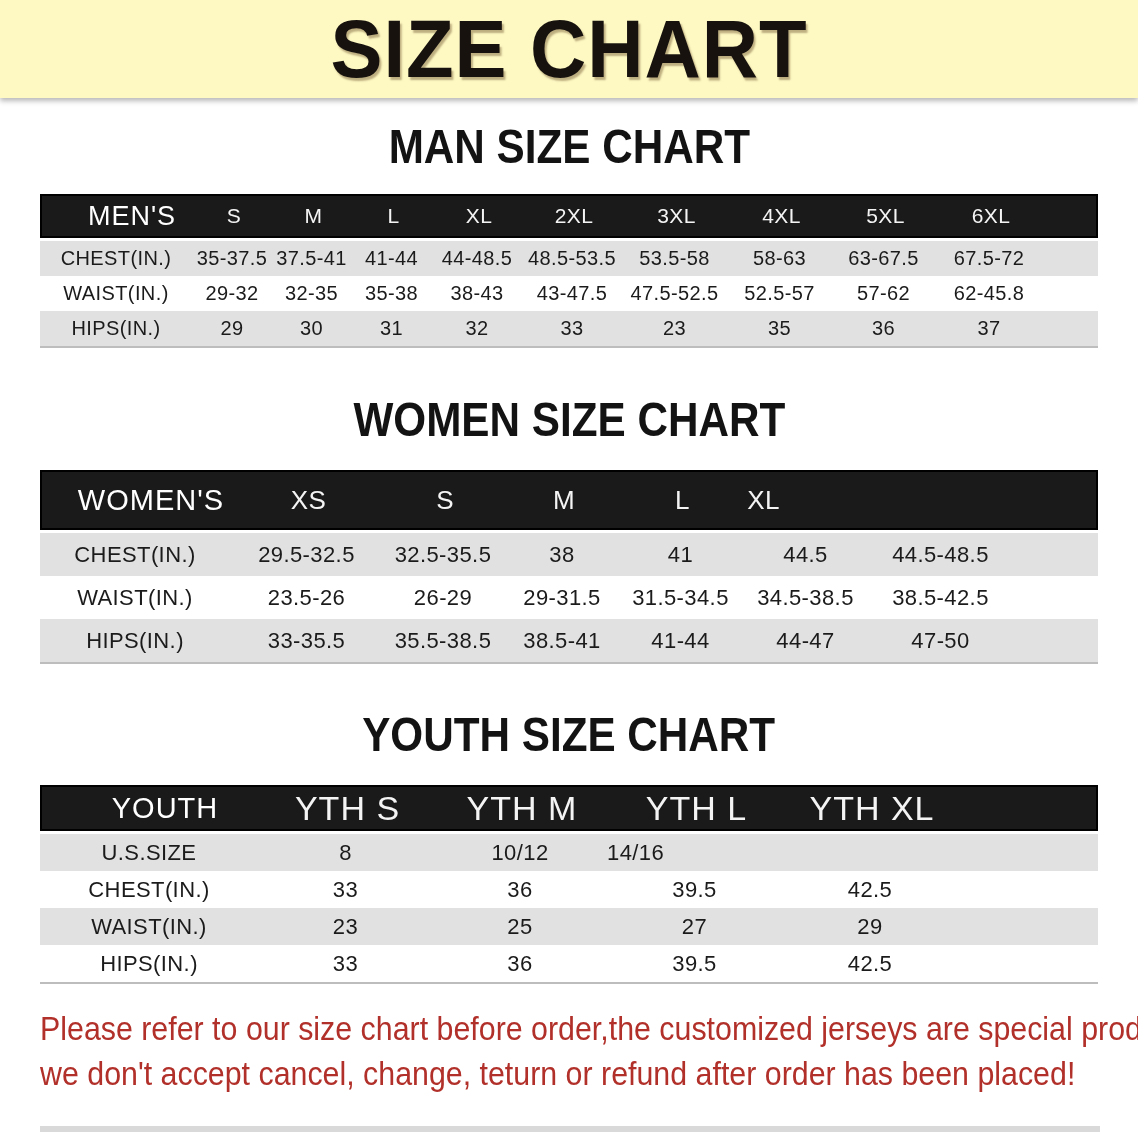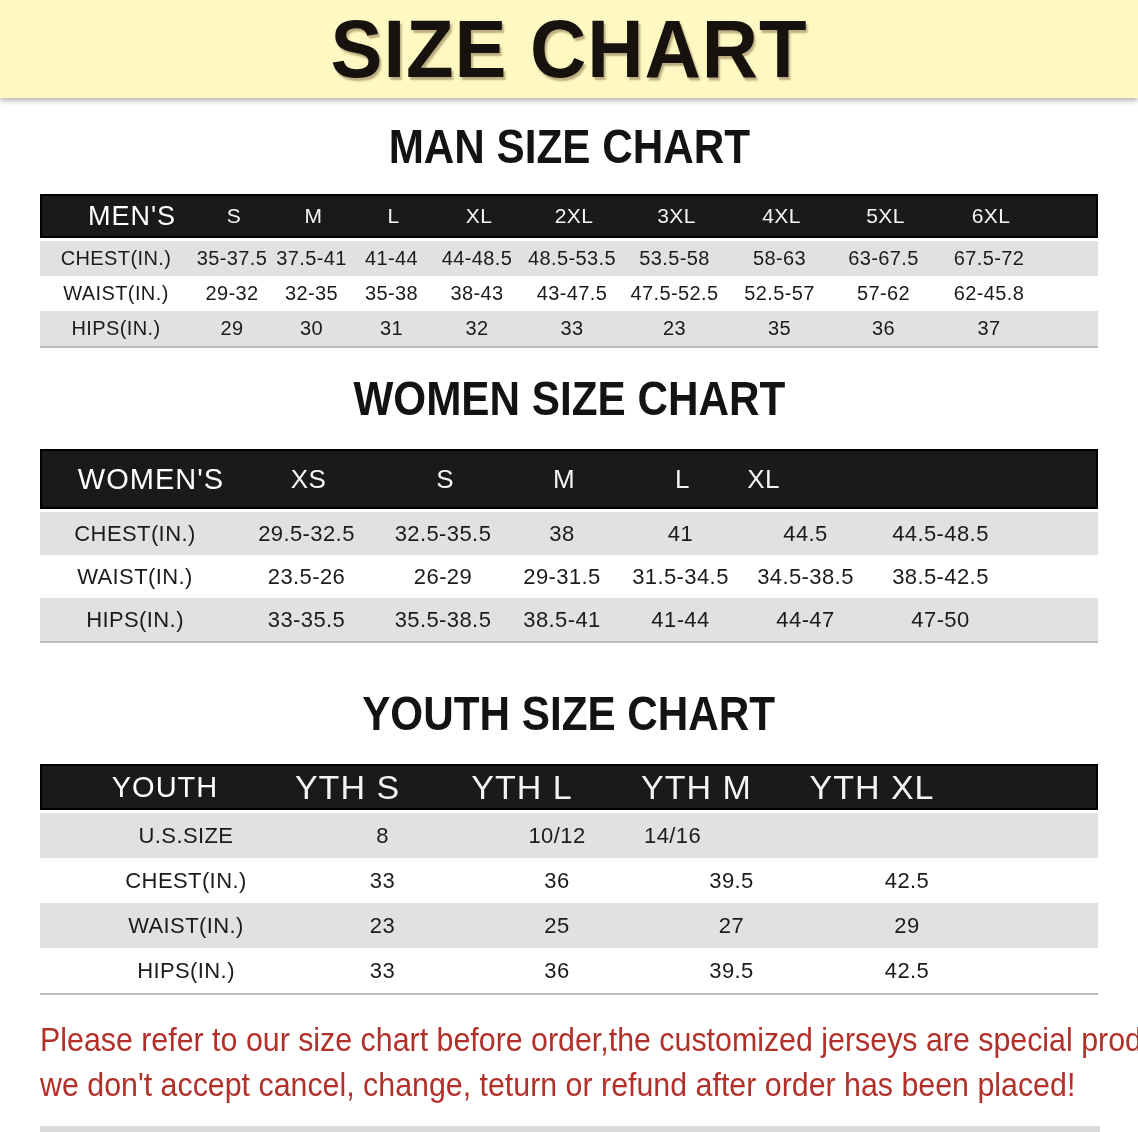--- a/index.html
+++ b/index.html
@@ -22,21 +22,21 @@
     white-space:nowrap;
   }
   
   .section-heading{text-align:center;line-height:54px;height:54px;}
   .section-heading span{
     display:inline-block;font-size:48px;font-weight:bold;color:#131313;
     transform:scaleX(.88);transform-origin:center;white-space:nowrap;
     letter-spacing:0px;
   }
   .mt-man{margin-top:22px;}
-  .mt-women{margin-top:24px;}
+  .mt-women{margin-top:45px;}
   .mt-youth{margin-top:44px;}
   
   .size-table{
     width:1058px;margin-left:40px;background:#fff;
     border-bottom:2px solid #bdbdbd;
   }
   .mt-table-man{margin-top:20px;}
   .mt-table-women{margin-top:23px;}
   .mt-table-youth{margin-top:23px;}
   .t-row{display:grid;align-items:center;}
@@ -62,21 +62,21 @@
   .women-grid{grid-template-columns:190px 153px 120px 118px 119px 131px 227px;}
   .women-table .t-header{height:60px;}
   .women-table .t-body-row{height:43px;}
   .women-table .t-header .t-label{font-size:29px;}
   .women-table .t-header .t-cell{font-size:26px;}
   .women-table .t-body-row .t-cell{font-size:22px;}
   .women-grid .t-cell:last-child{padding-right:88px;}
   
   .youth-grid{grid-template-columns:218px 175px 174px 175px 316px;}
   .youth-table .t-header{height:46px;}
-  .youth-table .t-body-row{height:45px;padding-left:37px;}
+  .youth-table .t-body-row{height:37px;}
   .youth-table .t-header .t-label{font-size:29px;}
   .youth-table .t-header .t-cell{font-size:34px;letter-spacing:1px;}
   .youth-table .t-body-row .t-cell{font-size:22px;}
   .youth-grid .t-cell:last-child{padding-right:140px;}
   
   .disclaimer{margin:22px 20px 0 40px;}
   .disclaimer p{
     margin:0;font-size:33px;line-height:45px;color:#b2302a;font-weight:normal;
     transform:scaleX(.92);transform-origin:left center;white-space:nowrap;
   }
@@ -190,22 +190,22 @@
 </div>
 
 <div class="section-heading mt-youth">
   <span>YOUTH SIZE CHART</span>
 </div>
 
 <div class="size-table youth-table mt-table-youth">
   <div class="t-row youth-grid t-header">
     <div class="t-label">YOUTH</div>
     <div class="t-cell">YTH S</div>
+    <div class="t-cell">YTH M</div>
     <div class="t-cell">YTH L</div>
-    <div class="t-cell">YTH M</div>
     <div class="t-cell">YTH XL</div>
   </div>
   <div class="t-row youth-grid t-body-row row-gray">
     <div class="t-cell">U.S.SIZE</div>
     <div class="t-cell">8</div>
     <div class="t-cell">10/12</div>
     <div class="t-cell">14/16</div>
   </div>
   <div class="t-row youth-grid t-body-row row-white">
     <div class="t-cell">CHEST(IN.)</div>

